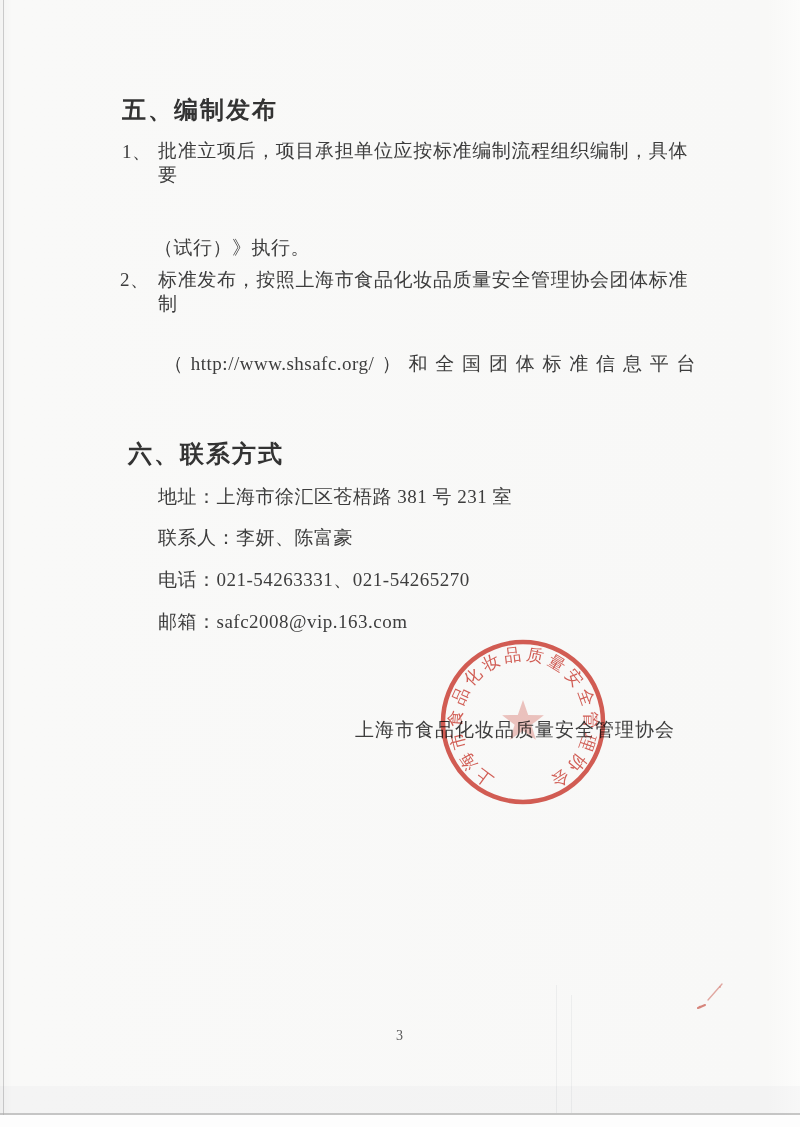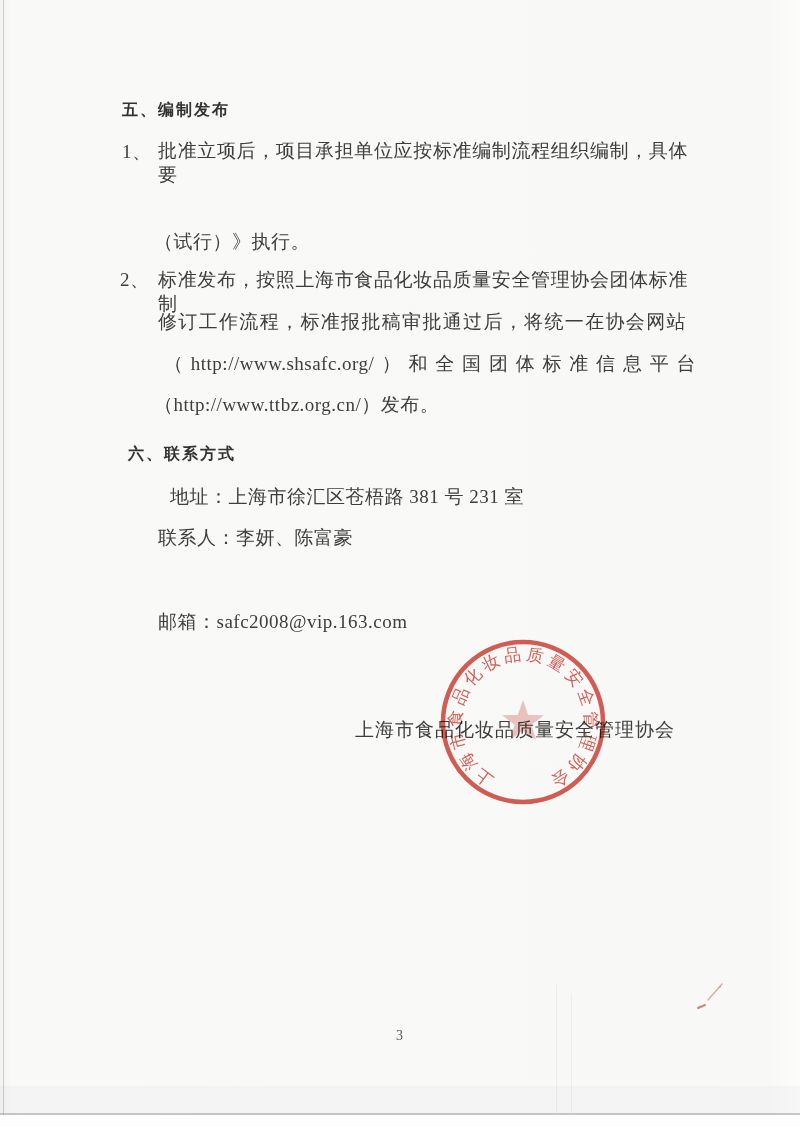--- a/index.html
+++ b/index.html
@@ -3,21 +3,21 @@
 <meta charset="utf-8">
 <style>
   html,body{margin:0;padding:0;background:#ffffff;}
   .page{
     position:relative;width:800px;height:1127px;overflow:hidden;
     background:linear-gradient(90deg,#f3f3f2 0,#f9f9f8 12px,#f8f8f7 96%,#fcfcfb 100%);
     font-family:"Liberation Serif","DejaVu Serif",serif;
     color:#3d3d3d;
   }
   .tline{position:absolute;font-size:19px;line-height:24px;white-space:nowrap;letter-spacing:0.5px;}
-  .heading{font-weight:700;color:#333;letter-spacing:2px;font-size:16px;}
+  .heading{font-weight:700;color:#333;letter-spacing:2px;font-size:24px;}
   .just{white-space:normal;text-align:justify;text-align-last:justify;}
   .sig-org{letter-spacing:1px;}
   .sig-date{letter-spacing:2px;}
   .pagenum{position:absolute;left:0;top:1028px;width:800px;text-align:center;
            font-size:14px;color:#5a5a5a;letter-spacing:1px;}
   
   .edge-left{position:absolute;left:3px;top:0;width:1px;height:1127px;background:rgba(150,150,150,.45);}
   .edge-bottom{position:absolute;left:0;top:1113px;width:800px;height:2px;background:#a9a9a9;opacity:.65;}
   .below-edge{position:absolute;left:0;top:1115px;width:800px;height:12px;background:#fdfdfd;}
   .band{position:absolute;left:0;width:800px;background:rgba(110,115,130,.035);}
@@ -27,31 +27,30 @@
 </style>
 </head>
 <body>
 
 <div class="page">
 
   <div class="tline heading" style="left:122px;top:98px;">五、编制发布</div>
 
   <div class="tline" style="left:122px;top:140px;">1、</div>
   <div class="tline just" style="left:158px;top:140px;width:530px;font-family:Liberation Mono, monospace;">批准立项后，项目承担单位应按标准编制流程组织编制，具体要</div>
-  <div class="tline" style="left:154px;top:230px;">（试行）》执行。</div>
+  <div class="tline" style="left:154px;top:236px;">（试行）》执行。</div>
 
   <div class="tline" style="left:120px;top:268px;">2、</div>
   <div class="tline just" style="left:158px;top:268px;width:530px;">标准发布，按照上海市食品化妆品质量安全管理协会团体标准制</div>
-  <div class="tline just" style="left:158px;top:310px;width:528px;">修订工作流程，标准报批稿审批通过后，将统一在协会网站</div>
   <div class="tline just" style="left:164px;top:352px;width:532px;">（http://www.shsafc.org/）和全国团体标准信息平台</div>
-  <div class="tline" style="left:154px;top:393px;">（http://www.ttbz.org.cn/）发布。</div>
 
   <div class="tline heading" style="left:128px;top:442px;">六、联系方式</div>
-  <div class="tline" style="left:158px;top:485px;margin-left:12px;">地址：上海市徐汇区苍梧路 381 号 231 室</div>
+  <div class="tline" style="left:158px;top:485px;">地址：上海市徐汇区苍梧路 381 号 231 室</div>
   <div class="tline" style="left:158px;top:526px;">联系人：李妍、陈富豪</div>
+  <div class="tline" style="left:158px;top:568px;">电话：021-54263331、021-54265270</div>
   <div class="tline" style="left:158px;top:610px;">邮箱：safc2008@vip.163.com</div>
 
   <div class="tline sig-org" style="left:355px;top:718px;">上海市食品化妆品质量安全管理协会</div>
 
   <svg class="stamp" width="180" height="180" viewBox="-90 -90 180 180">
     <circle cx="0" cy="0" r="80" fill="none" stroke-width="4.5" opacity="0.92" stroke="#cf4036"></circle>
     <path id="ringPath" d="M 0,62 A 62,62 0 1 1 0,-62 A 62,62 0 1 1 0,62" fill="none"></path>
     <text font-size="17" letter-spacing="4" opacity="0.9" font-family="Liberation Serif, DejaVu Serif, serif" fill="#cf4036">
       <textPath href="#ringPath" startOffset="29">上海市食品化妆品质量安全管理协会</textPath>
     </text>

